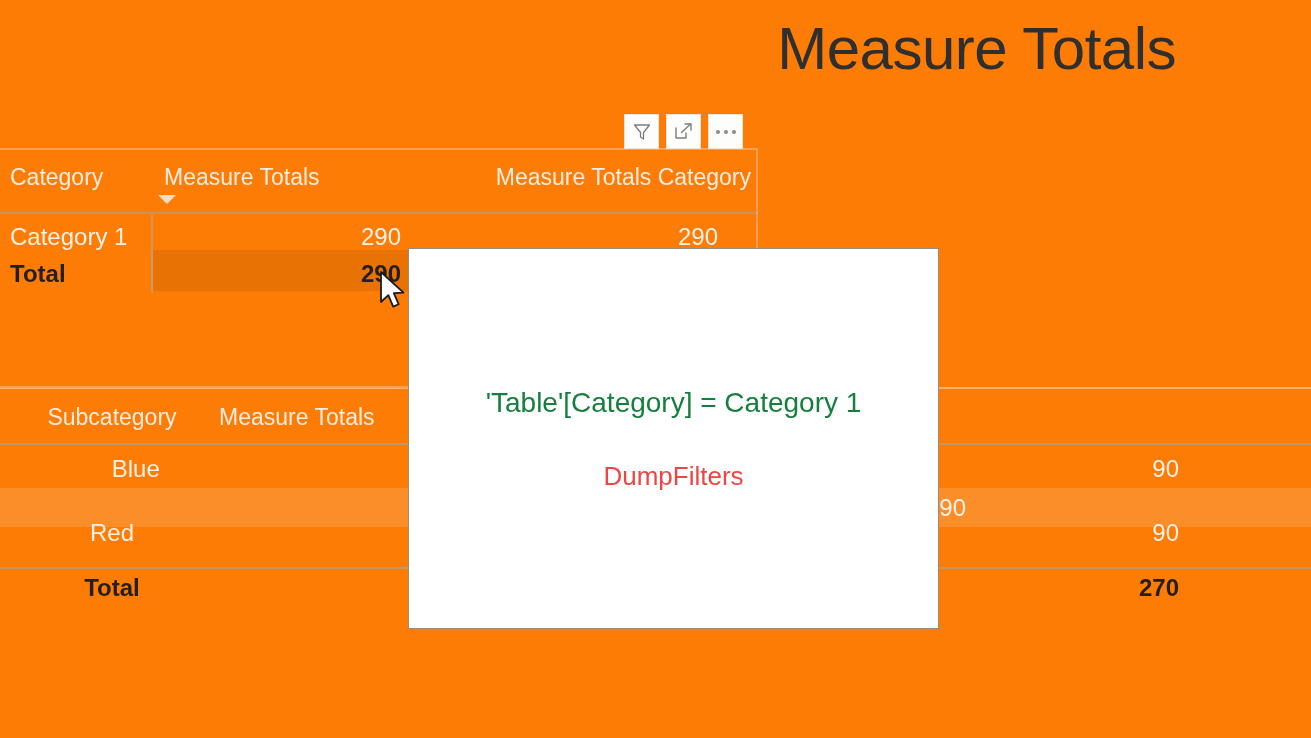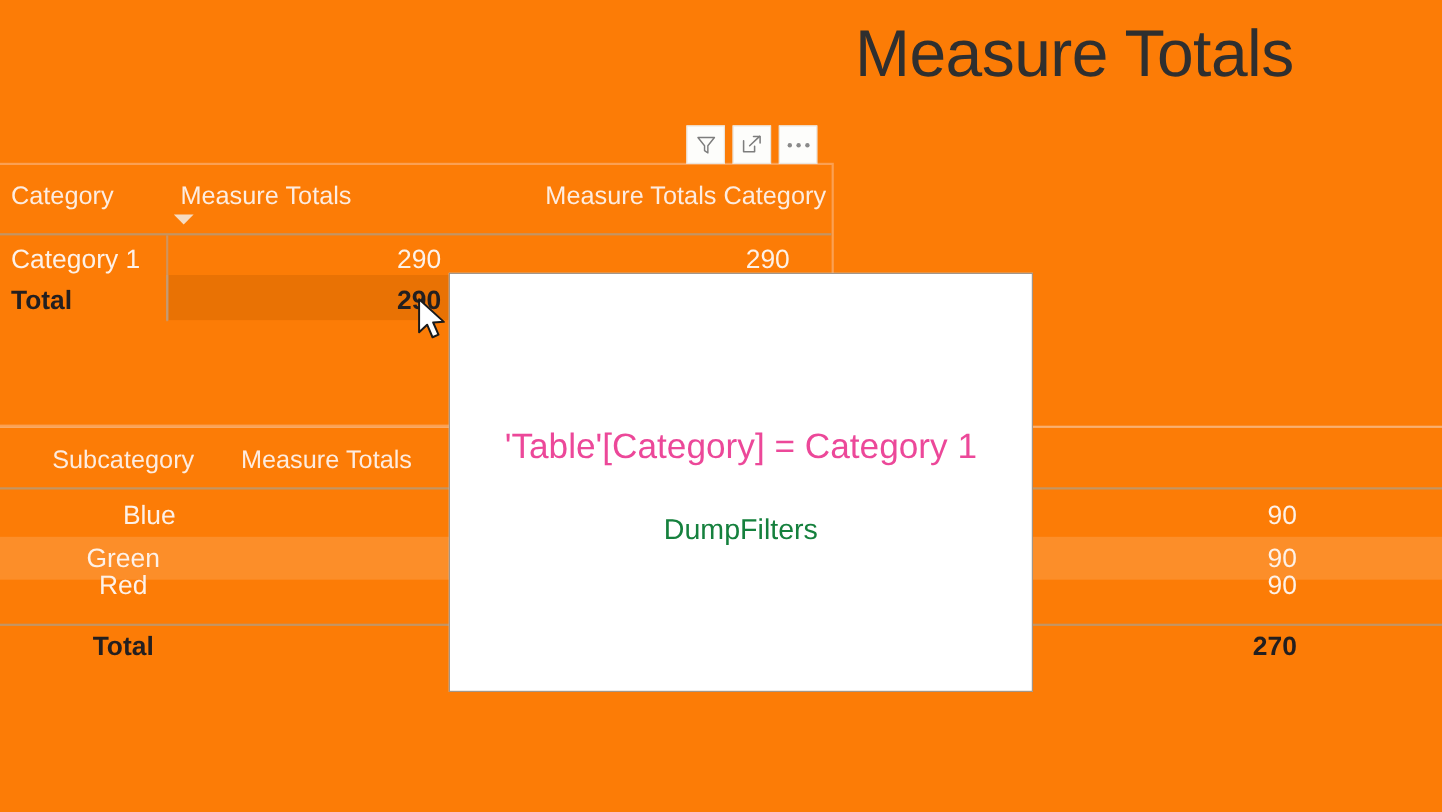--- a/index.html
+++ b/index.html
@@ -220,28 +220,28 @@
     border: 1px solid #9a8b7d;
     box-sizing: border-box;
     z-index: 10;
     display: flex;
     flex-direction: column;
     align-items: center;
     justify-content: flex-start;
   }
   #tooltip-filter-text {
     margin-top: 138px;
-    font-size: 32px;
-    color: #ec4899;
+    font-size: 28px;
+    color: #15803d;
     white-space: nowrap;
   }
   #tooltip-measure-name {
     margin-top: 42px;
     font-size: 26px;
-    color: #15803d;
+    color: #ef4444;
     white-space: nowrap;
   }
 
   
   #mouse-cursor {
     position: absolute;
     left: 379px;
     top: 271px;
     z-index: 20;
     pointer-events: none;
@@ -324,21 +324,20 @@
 
   <div class="hr-line" style="top:51px;"></div>
 
   <div class="t2-row" style="top:57px;padding-left:26px;">
     <div class="t2-c1 cell-lbl">Blue</div>
     <div class="t2-c2 cell-val"></div>
     <div class="t2-c3 cell-val">90</div>
   </div>
 
   <div class="t2-row t2-hover" style="top:96px;">
-    <div class="t2-c1 cell-lbl">Green</div>
     <div class="t2-c2 cell-val"></div>
     <div class="t2-c3 cell-val">90</div>
   </div>
 
   <div class="t2-row" style="top:121px;">
     <div class="t2-c1 cell-lbl">Red</div>
     <div class="t2-c2 cell-val"></div>
     <div class="t2-c3 cell-val">90</div>
   </div>
 

